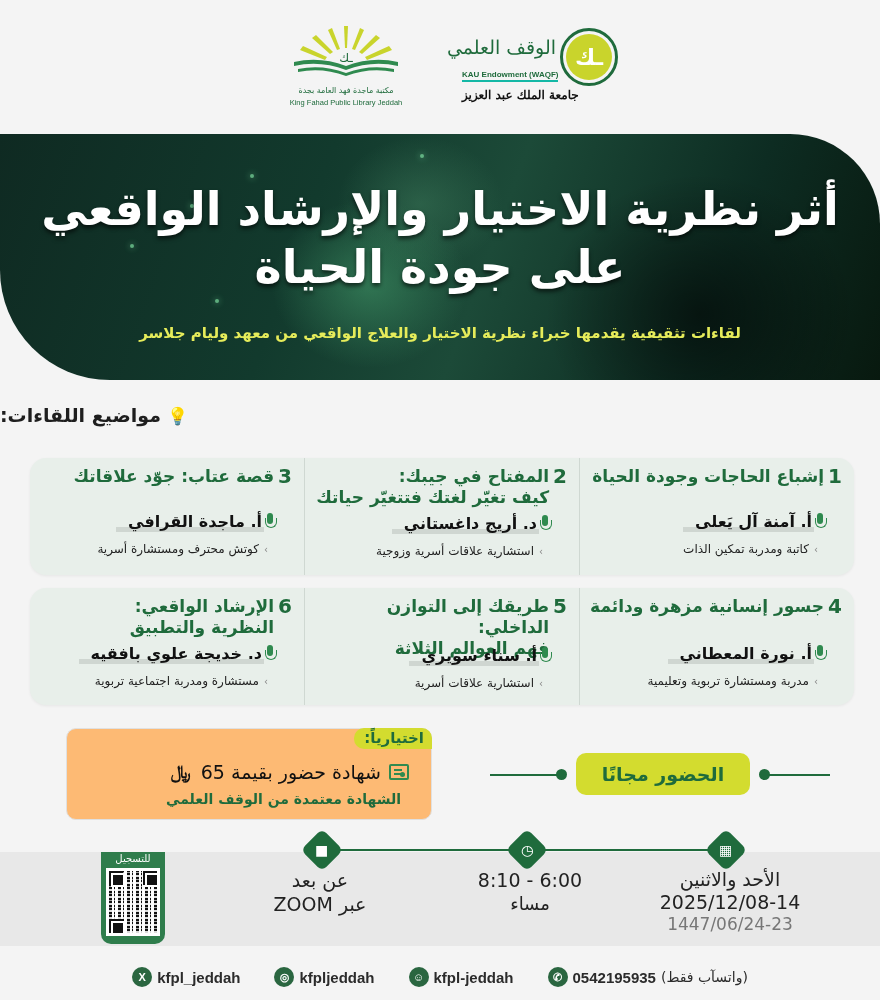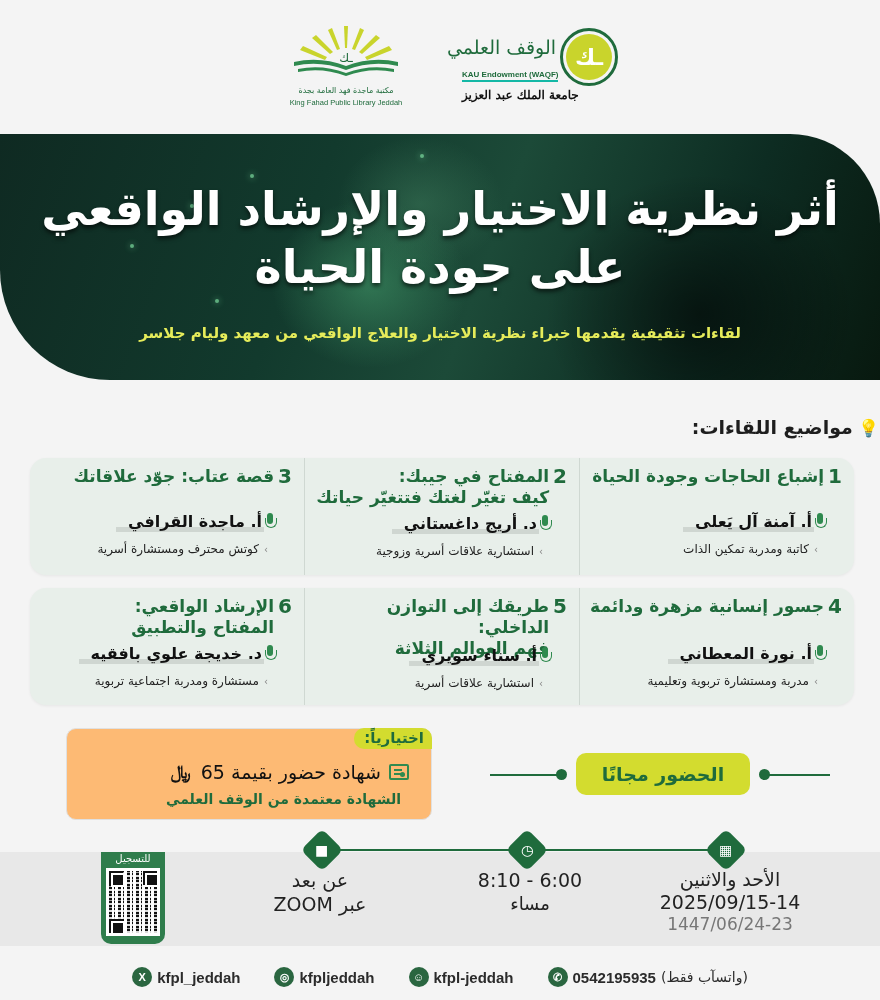--- a/index.html
+++ b/index.html
@@ -70,22 +70,22 @@
     text-shadow: 0 3px 4px rgba(0,0,0,0.6);
   }
   .banner-sub {
     position: absolute; left: 0; right: 0; top: 190px; text-align: center;
     direction: rtl; color: #e6ec5a; font-size: 15px; font-weight: bold;
   }
   .dot { position: absolute; width: 4px; height: 4px; border-radius: 50%; background: #7fe0a2; box-shadow: 0 0 6px #7fe0a2; opacity: 0.7; }
 
   
   .topics-heading {
-    left: 0; right: 0; top: 416px; text-align: right; direction: rtl;
-    font-weight: bold; font-size: 19px; color: #1e1e1e; padding-left: 17px;
+    left: 0; right: 0; top: 404px; text-align: left; direction: rtl;
+    font-weight: bold; font-size: 19px; color: #1e1e1e;
   }
   .bulb { display: inline-block; font-size: 17px; margin-left: 6px; color: #1e1e1e; }
 
   
   .row {
     left: 30px; width: 824px; height: 117px;
     background: #e8efea;
     border-radius: 16px;
     box-shadow: 0 1px 3px rgba(0,0,0,0.06);
     display: flex; flex-direction: row-reverse;
@@ -352,21 +352,21 @@
     <div class="speaker" style="top:58px">
       <span class="mic"></span>
       <span class="speaker-name">أ. سناء سويري</span>
     </div>
     <div class="speaker-role" style="top:88px"><span class="chev">›</span><span>استشارية علاقات أسرية</span></div>
   </div>
   <div class="cell">
     <div class="topic-title">
       <span class="topic-num">6</span>
       <span class="topic-text">الإرشاد الواقعي:
-المفتاح والتطبيق</span>
+النظرية والتطبيق</span>
     </div>
     <div class="speaker" style="top:56px">
       <span class="mic"></span>
       <span class="speaker-name">د. خديجة علوي بافقيه</span>
     </div>
     <div class="speaker-role" style="top:86px"><span class="chev">›</span><span>مستشارة ومدربة اجتماعية تربوية</span></div>
   </div>
 </div>
 
 <div class="abs opt-box">
@@ -395,21 +395,21 @@
   </div>
 <div class="abs diamond d-clock">
     <span>◷</span>
   </div>
 <div class="abs diamond d-cam">
     <span>■</span>
   </div>
 
 <div class="abs info-col info-date">
   <div class="l1">الأحد والاثنين</div>
-  <div class="l2">2025/09/15-14</div>
+  <div class="l2">2025/12/08-14</div>
   <div class="l3">1447/06/24-23</div>
 </div>
 
 <div class="abs info-col info-time">
   <div class="l1">8:10 - 6:00</div>
   <div class="l2">مساء</div>
 </div>
 
 <div class="abs info-col info-mode">
   <div class="l1">عن بعد</div>

